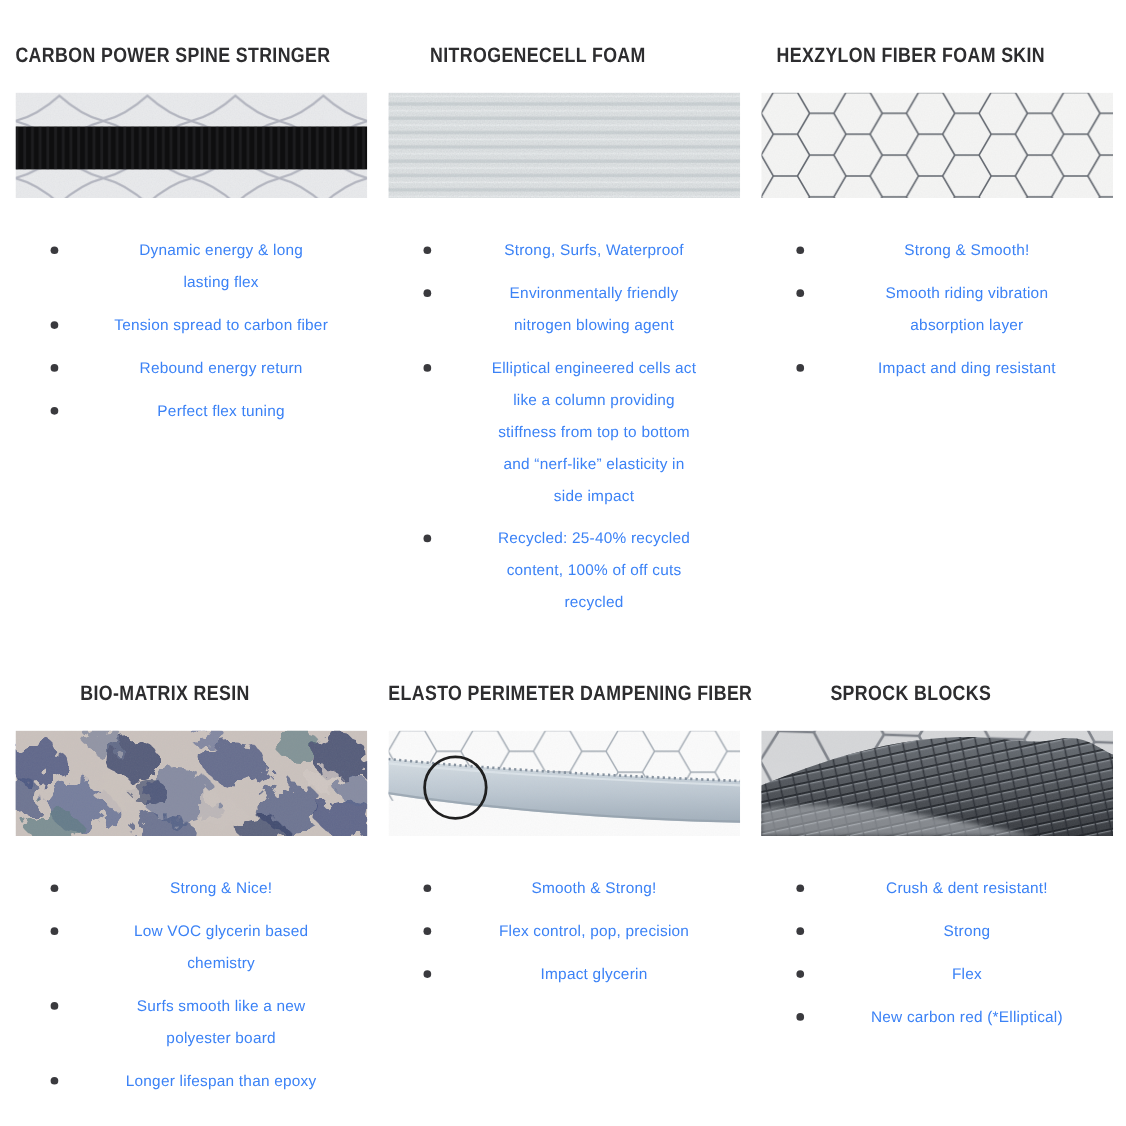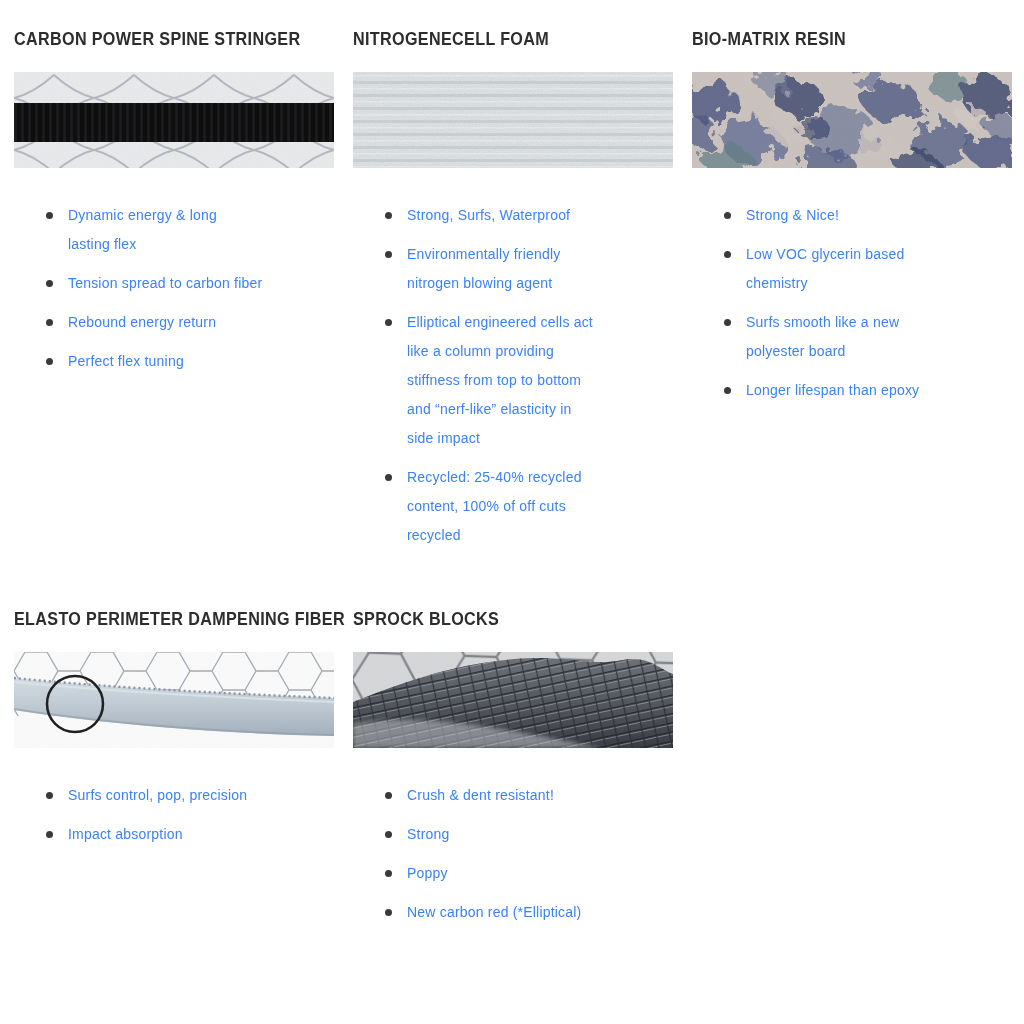--- a/index.html
+++ b/index.html
@@ -7,21 +7,22 @@
   body {
     width: 1024px; height: 1024px; overflow: hidden;
     font-family: "Liberation Sans", "DejaVu Sans", sans-serif;
     color: #3e4044;
   }
   .grid {
     display: grid;
     grid-template-columns: repeat(3, 320px);
     column-gap: 19px;
     row-gap: 56px;
-    padding: 26px 0 0 14px;
+    padding: 38px 0 0 14px;
+    text-align: center;
   }
   .feature h3 {
     font-size: 19px;
     line-height: 26px;
     font-weight: 700;
     color: #2d2d2f;
     letter-spacing: 0.4px;
     transform: scaleX(0.85);
     transform-origin: left center;
     white-space: nowrap;
@@ -148,20 +149,36 @@
 like a column providing
 stiffness from top to bottom
 and “nerf-like” elasticity in
 side impact</li>
       <li>Recycled: 25-40% recycled
 content, 100% of off cuts
 recycled</li>
     </ul>
   </section>
 
+  <section class="feature">
+    <h3>HEXZYLON FIBER FOAM SKIN</h3>
+    <div class="photo">
+      <svg viewBox="0 0 320 96" preserveAspectRatio="none">
+        <rect width="320" height="96" fill="#f5f5f4"></rect>
+        <rect width="320" height="96" fill="url(#hexDark)"></rect>
+        <rect width="320" height="96" filter="url(#grain)" opacity="0.07"></rect>
+      </svg>
+    </div>
+    <ul>
+      <li>Strong &amp; Smooth!</li>
+      <li>Smooth riding vibration
+absorption layer</li>
+      <li>Impact and ding resistant</li>
+    </ul>
+  </section>
 
   <section class="feature">
     <h3>BIO-MATRIX RESIN</h3>
     <div class="photo">
       <svg viewBox="0 0 320 96" preserveAspectRatio="none">
         <rect width="320" height="96" fill="#ccc3be"></rect>
         <g filter="url(#mottle)">
           <ellipse cx="20" cy="30" rx="26" ry="20" fill="#3d4a7a" opacity="0.75"></ellipse>
           <ellipse cx="60" cy="70" rx="30" ry="22" fill="#52618f" opacity="0.7"></ellipse>
           <ellipse cx="105" cy="25" rx="24" ry="18" fill="#2f3a63" opacity="0.75"></ellipse>
@@ -204,38 +221,39 @@
         <rect width="320" height="64" fill="url(#hexLight)"></rect>
         <path d="M0,26 C100,36 220,42 320,46 L320,84 C210,82 90,72 0,58 Z" fill="url(#bandG)"></path>
         <path d="M0,26 C100,36 220,42 320,46" fill="none" stroke="#8793a0" stroke-width="2.4" stroke-dasharray="2 3"></path>
         <path d="M0,30 C100,40 220,46 320,50" fill="none" stroke="#dde4ea" stroke-width="2" opacity="0.9"></path>
         <path d="M0,57 C90,71 210,81 320,83" fill="none" stroke="#93a0ab" stroke-width="2" opacity="0.7"></path>
         <circle cx="61" cy="52" r="28" fill="none" stroke="#1c1c1c" stroke-width="2.5"></circle>
         <rect width="320" height="96" filter="url(#grain)" opacity="0.06"></rect>
       </svg>
     </div>
     <ul>
-      <li>Surfs control, pop, precision</li>
-      <li>Impact absorption</li>
+      <li>Smooth &amp; Strong!</li>
+      <li>Flex control, pop, precision</li>
+      <li>Impact glycerin</li>
     </ul>
   </section>
 
   <section class="feature">
     <h3>SPROCK BLOCKS</h3>
     <div class="photo">
       <svg viewBox="0 0 320 96" preserveAspectRatio="none">
         <rect width="320" height="96" fill="#d7d8da"></rect>
         <rect width="320" height="96" fill="url(#hexBig)"></rect>
         <path d="M0,96 L0,50 C50,30 110,8 180,6 C220,5 240,14 270,8 C295,3 308,18 320,22 L320,96 Z" fill="url(#sprockG)"></path>
         <path d="M0,96 L0,50 C50,30 110,8 180,6 C220,5 240,14 270,8 C295,3 308,18 320,22 L320,96 Z" fill="url(#cells)" opacity="0.8"></path>
         <path d="M0,96 L0,72 C70,60 160,78 250,96 Z" fill="#cdd1d6" opacity="0.5" filter="url(#soft)"></path>
         <rect width="320" height="96" filter="url(#grain)" opacity="0.1"></rect>
       </svg>
     </div>
     <ul>
       <li>Crush &amp; dent resistant!</li>
       <li>Strong</li>
-      <li>Poppy</li>
+      <li>Flex</li>
       <li>New carbon red (*Elliptical)</li>
     </ul>
   </section>
 
 </div>
 
 </body></html>

